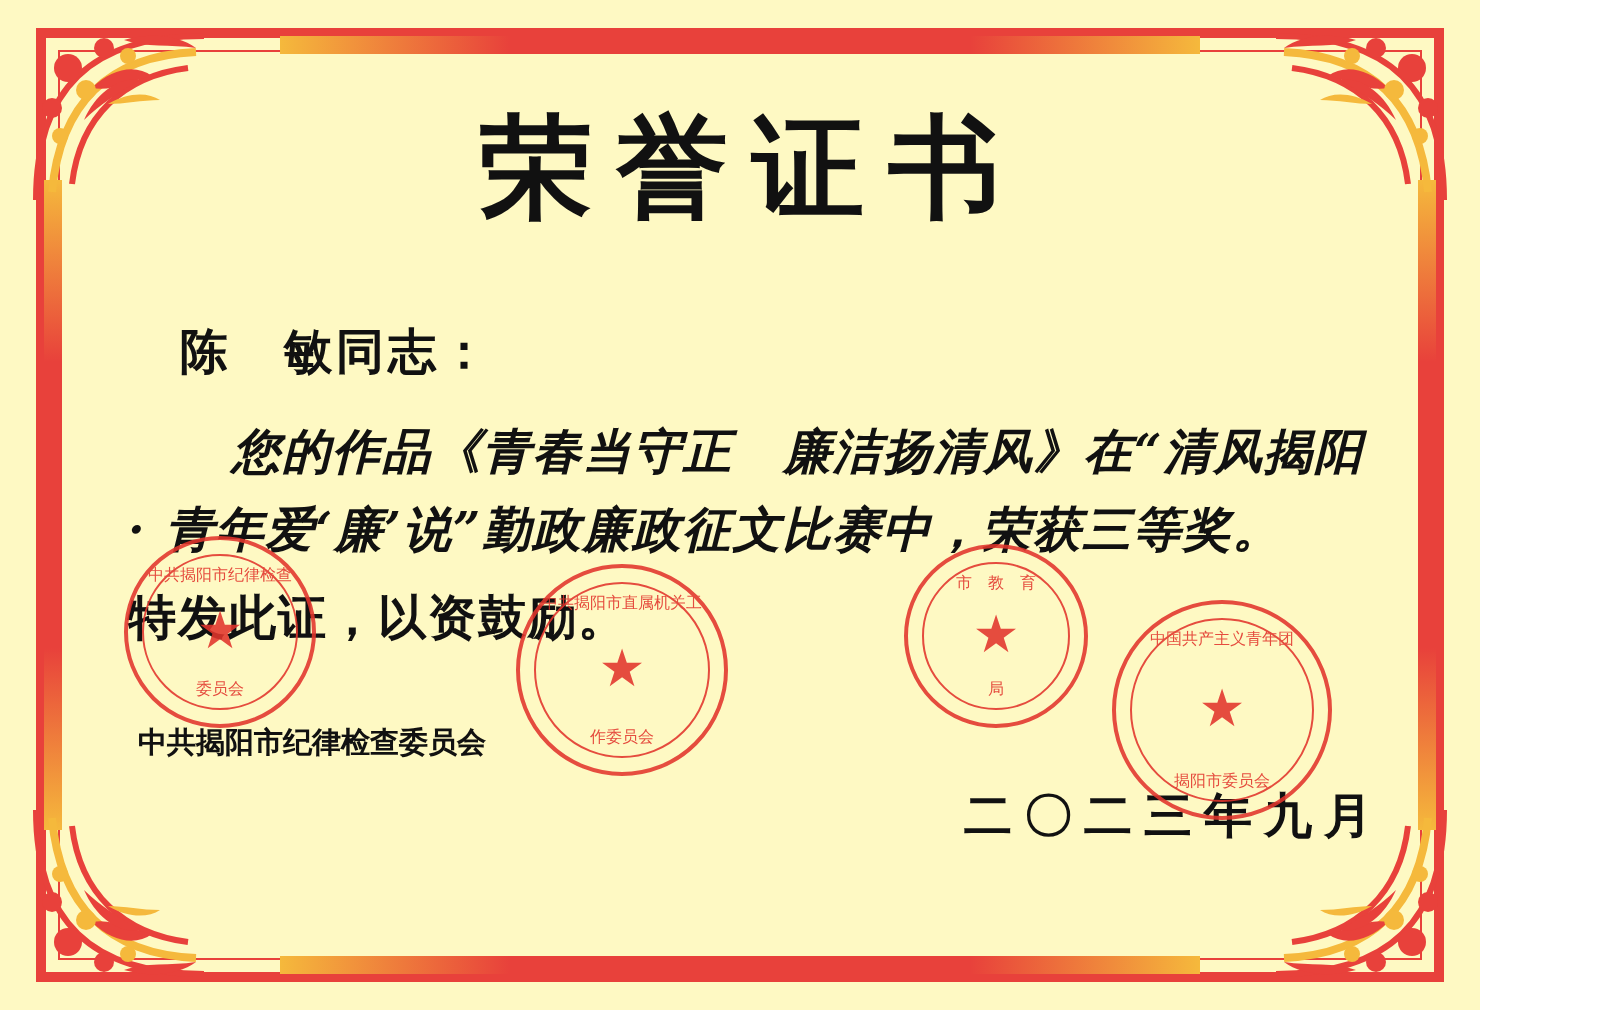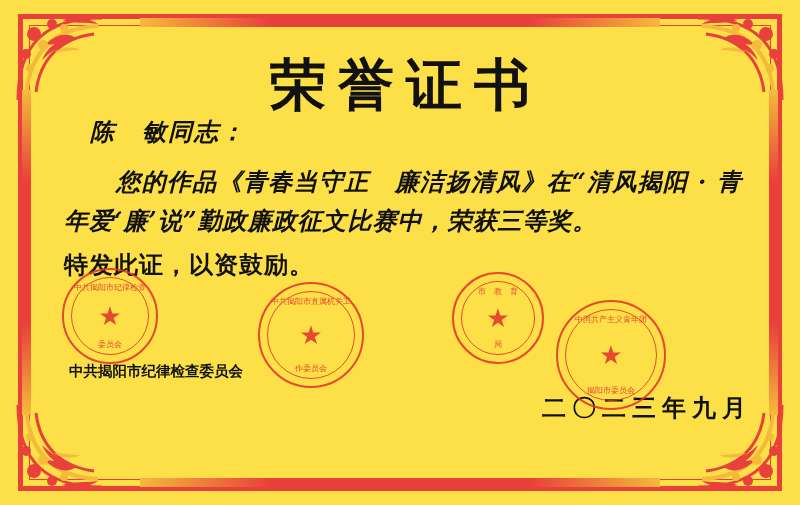--- a/index.html
+++ b/index.html
@@ -2,23 +2,23 @@
 <html><head>
 <meta charset="utf-8">
 <style>
   html, body {
     margin: 0;
     padding: 0;
     background: #ffffff;
   }
   #certificate {
     position: relative;
-    width: 800px;
+    width: 740px;
     height: 505px;
-    background: #fde047;
+    background: #fef9c3;
     overflow: hidden;
     font-family: "DejaVu Sans", "Liberation Sans", sans-serif;
   }
 
   
   .border-outer {
     position: absolute;
     left: 18px;
     top: 14px;
     right: 18px;
@@ -86,27 +86,27 @@
     font-family: "DejaVu Serif", "Liberation Serif", serif;
     font-size: 56px;
     font-weight: bold;
     letter-spacing: 12px;
     color: #111111;
     text-indent: 12px;
     line-height: 1.1;
   }
 
   .salutation {
+    margin-top: 44px;
     margin-left: 42px;
     font-family: "DejaVu Serif", "Liberation Serif", serif;
     font-size: 24px;
     font-weight: bold;
     color: #111111;
     letter-spacing: 2px;
-    font-style: italic;
   }
 
   .body-text {
     margin-top: 14px;
     margin-left: 16px;
     margin-right: 10px;
     font-family: "DejaVu Serif", "Liberation Serif", serif;
     font-size: 24px;
     font-weight: bold;
     color: #111111;

